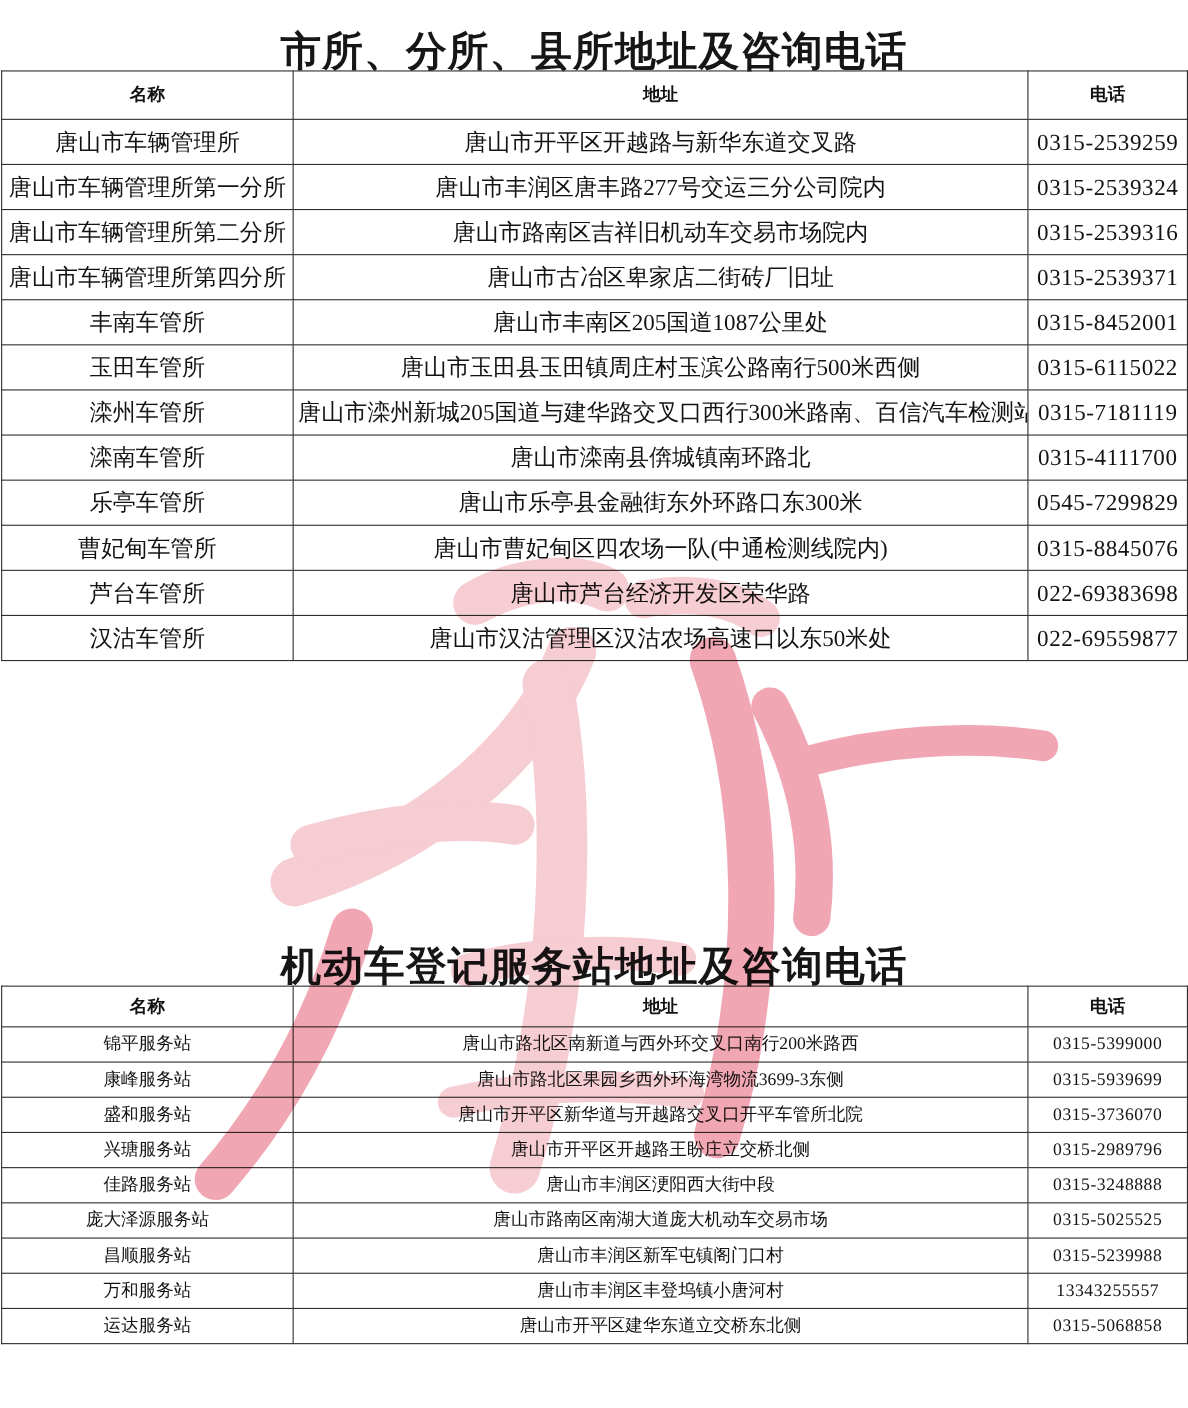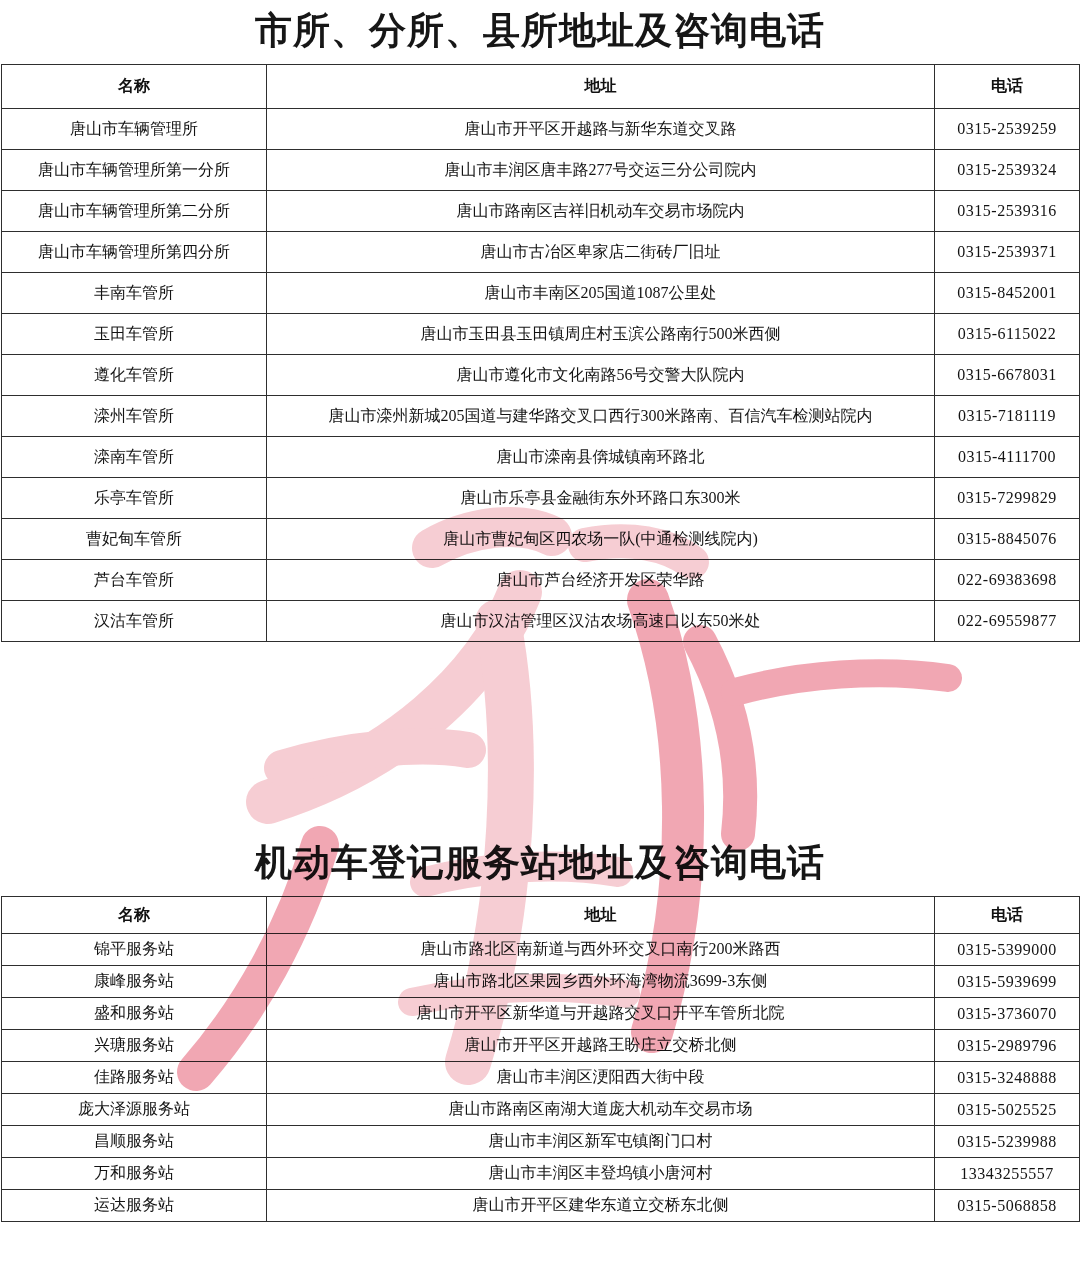--- a/index.html
+++ b/index.html
@@ -13,20 +13,21 @@
   }
   .doc-title {
     position:absolute; left:0; width:100%;
     text-align:center;
     font-family:"Liberation Sans","DejaVu Sans",sans-serif;
     font-weight:bold;
     font-size:37px;
     letter-spacing:1px;
     color:#161616;
     white-space:nowrap;
+    margin-top:16px;
   }
   #title1 { top:6px; }
   #title2 { top:838px; }
   table {
     position:absolute; left:1px; width:1078px;
     border-collapse:collapse;
     table-layout:fixed;
     background:transparent;
   }
   #t1 { top:64px; }
@@ -39,21 +40,21 @@
     overflow:hidden;
     white-space:nowrap;
   }
   th {
     font-family:"Liberation Sans","DejaVu Sans",sans-serif;
     font-size:16px;
     font-weight:bold;
     color:#111;
   }
   #t1 th { height:43px; }
-  #t1 td { height:40px; font-size:16px; }
+  #t1 td { height:40px; font-size:21px; }
   #t2 th { height:36px; }
   #t2 td { height:31px; font-size:16px; }
   td.phone { font-size:21px; letter-spacing:0.5px; }
   #watermark {
     position:absolute; left:0; top:0;
     width:1080px; height:1280px;
     z-index:5;
     pointer-events:none;
     mix-blend-mode:multiply;
     opacity:0.92;
@@ -117,38 +118,33 @@
         <td>丰南车管所</td>
         <td>唐山市丰南区205国道1087公里处</td>
         <td class="phone">0315-8452001</td>
       </tr>
       <tr>
         <td>玉田车管所</td>
         <td>唐山市玉田县玉田镇周庄村玉滨公路南行500米西侧</td>
         <td class="phone">0315-6115022</td>
       </tr>
       <tr>
-        <td>遵化车管所</td>
-        <td>唐山市遵化市文化南路56号交警大队院内</td>
-        <td class="phone">0315-6678031</td>
-      </tr>
-      <tr>
         <td>滦州车管所</td>
         <td>唐山市滦州新城205国道与建华路交叉口西行300米路南、百信汽车检测站院内</td>
         <td class="phone">0315-7181119</td>
       </tr>
       <tr>
         <td>滦南车管所</td>
         <td>唐山市滦南县倴城镇南环路北</td>
         <td class="phone">0315-4111700</td>
       </tr>
       <tr>
         <td>乐亭车管所</td>
         <td>唐山市乐亭县金融街东外环路口东300米</td>
-        <td class="phone">0315-7299829</td>
+        <td class="phone">0545-7299829</td>
       </tr>
       <tr>
         <td>曹妃甸车管所</td>
         <td>唐山市曹妃甸区四农场一队(中通检测线院内)</td>
         <td class="phone">0315-8845076</td>
       </tr>
       <tr>
         <td>芦台车管所</td>
         <td>唐山市芦台经济开发区荣华路</td>
         <td class="phone">022-69383698</td>

